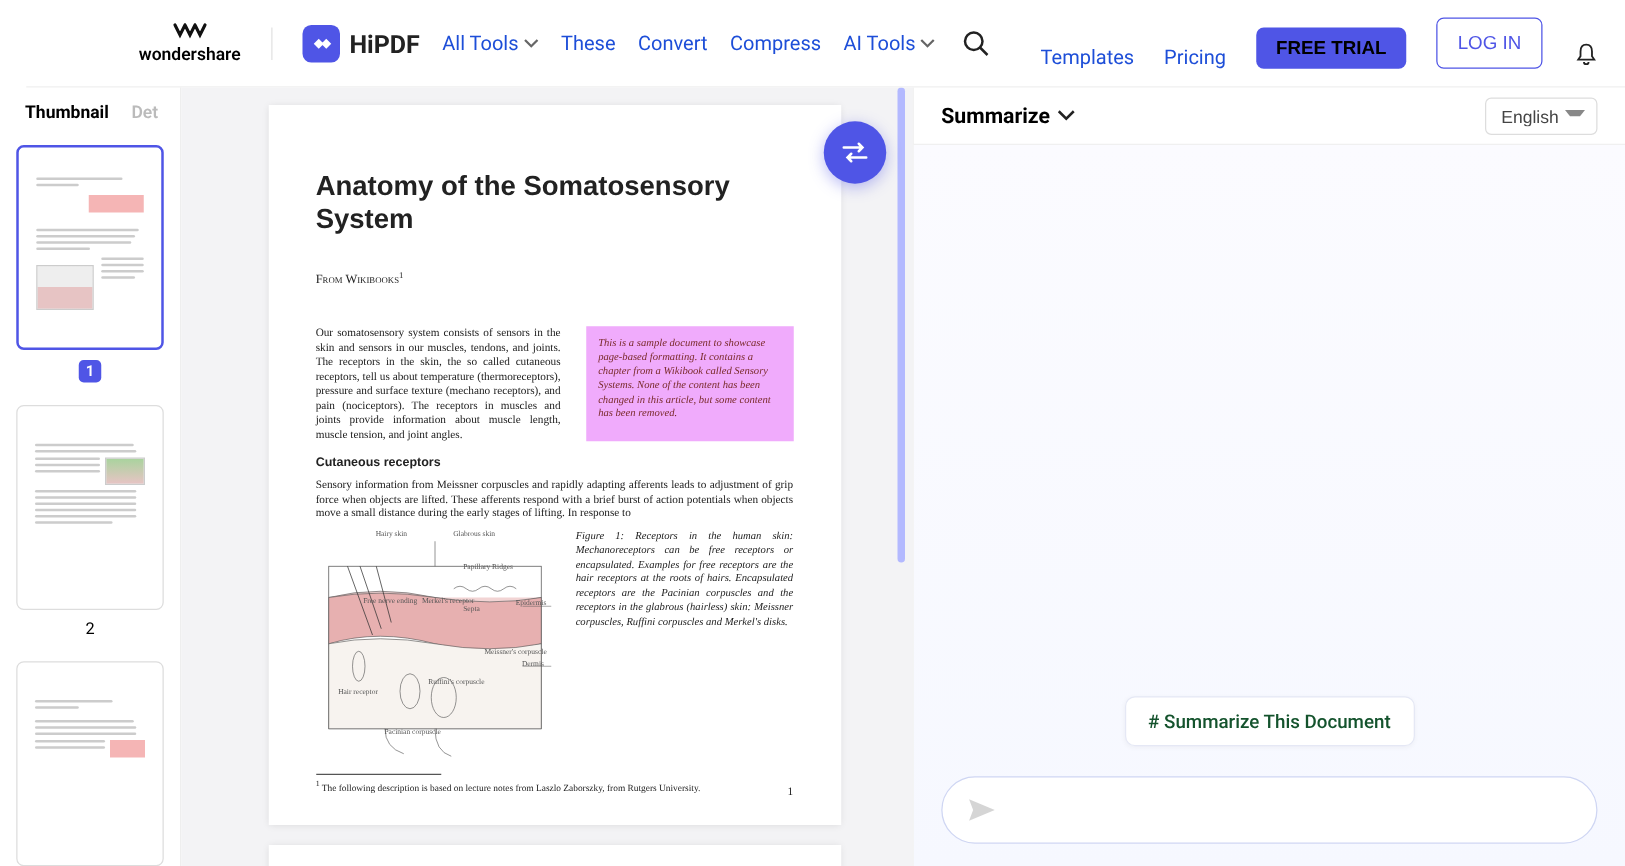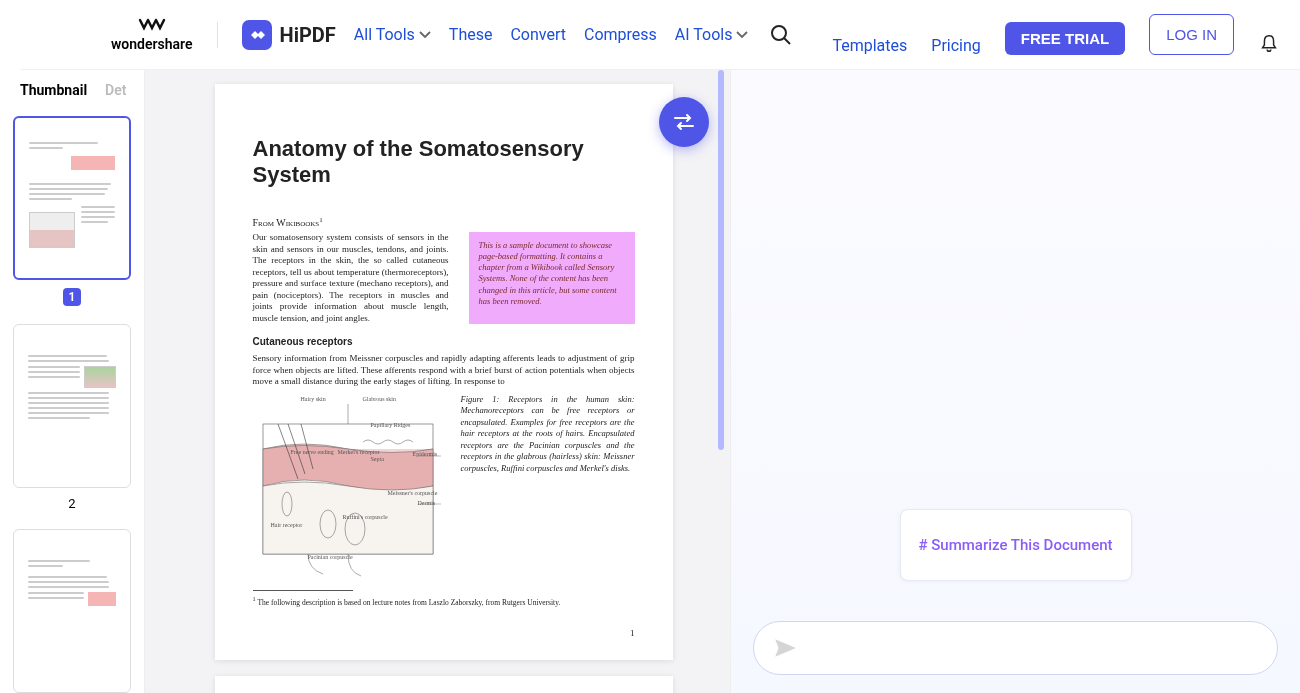--- a/index.html
+++ b/index.html
@@ -61,21 +61,21 @@
   cursor: pointer;
 }
 .spacer { flex: 1; }
 .header-right {
   display: flex;
   align-items: flex-end;
   gap: 24px;
 }
 .btn-primary {
   background: #4f55e6;
-  color: #ffffff;
+  color: #000000;
   border: none;
   font-size: 15px;
   font-weight: 600;
   padding: 8px 16px;
   border-radius: 6px;
   cursor: pointer;
 }
 .btn-outline {
   background: #fff;
   color: #4f55e6;
@@ -206,21 +206,21 @@
 }
 .page h1 {
   font-size: 22px;
   font-weight: 700;
   margin-bottom: 28px;
   font-family: -apple-system, sans-serif;
 }
 .page .source {
   font-variant: small-caps;
   font-size: 10px;
-  margin-bottom: 4px;
+  margin-bottom: 32px;
 }
 .page .source sup { font-size: 7px; }
 .page-row1 {
   display: flex;
   gap: 20px;
 }
 .page-row1 .col-text {
   flex: 1;
   font-size: 9px;
   line-height: 1.28;
@@ -353,29 +353,29 @@
   border-top: 5px solid #888;
   pointer-events: none;
 }
 .right-body {
   flex: 1;
   background: linear-gradient(to bottom, #fbfbff, #f6f8ff);
   position: relative;
 }
 .suggest-pill {
   position: absolute;
-  bottom: 112px;
+  bottom: 96px;
   left: 50%;
   transform: translateX(-50%);
   background: #fff;
   border: 1px solid #e5e8f5;
   border-radius: 8px;
-  padding: 26px 18px;
+  padding: 10px 18px;
   font-size: 15px;
-  color: #8b5cf6;
+  color: #14532d;
   font-weight: 500;
   cursor: pointer;
   box-shadow: 0 1px 4px rgba(0,0,0,0.04);
 }
 .prompt-bar {
   position: absolute;
   bottom: 18px;
   left: 22px;
   right: 22px;
   height: 54px;
@@ -608,20 +608,33 @@
 
     <div class="swap-btn">
       <svg width="24" height="18" viewBox="0 0 24 18">
         <path d="M3 5 L18 5 M15 2 L18 5 L15 8" stroke="#fff" stroke-width="2" fill="none" stroke-linecap="round"></path>
         <path d="M21 13 L6 13 M9 10 L6 13 L9 16" stroke="#fff" stroke-width="2" fill="none" stroke-linecap="round"></path>
       </svg>
     </div>
   </div>
 
   <div class="right-panel">
+    <div class="right-top">
+      <div class="right-mode">
+        <span>Summarize</span>
+        <svg width="14" height="9">
+            <path d="M1 1 L7 7 L13 1" stroke="#222" stroke-width="2" fill="none"></path>
+          </svg>
+      </div>
+      <div class="lang-wrap">
+        <select class="lang-select">
+          <option>English</option>
+        </select>
+      </div>
+    </div>
 
     <div class="right-body">
       <div class="suggest-pill"># Summarize This Document</div>
 
       <div class="prompt-bar">
         <svg class="send-btn" viewBox="0 0 24 24">
           <path d="M3 20 L22 12 L3 4 L6 12 Z" fill="#888"></path>
         </svg>
       </div>
     </div>

